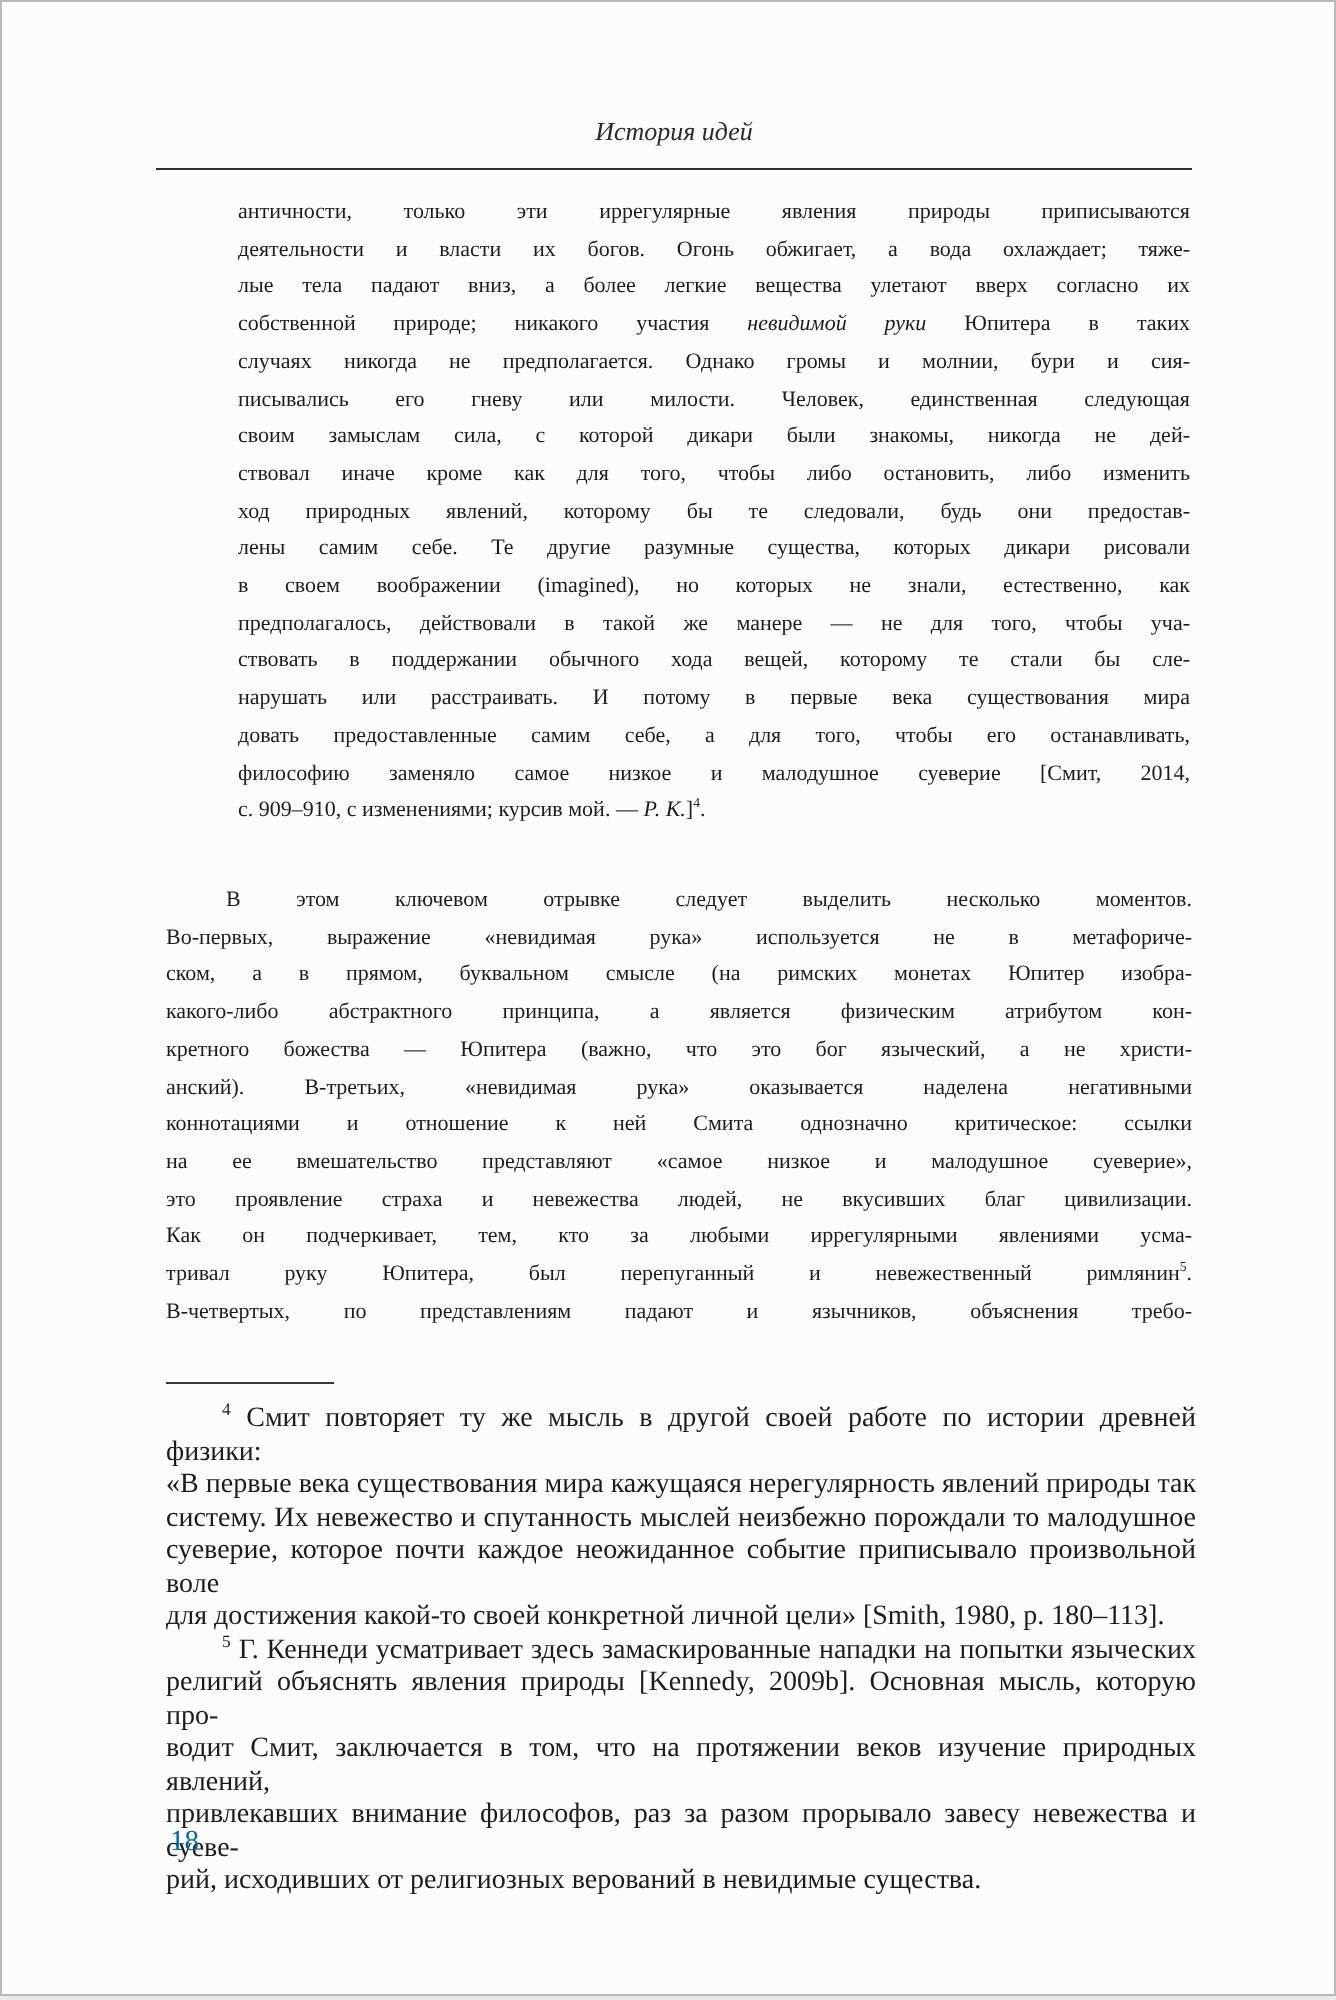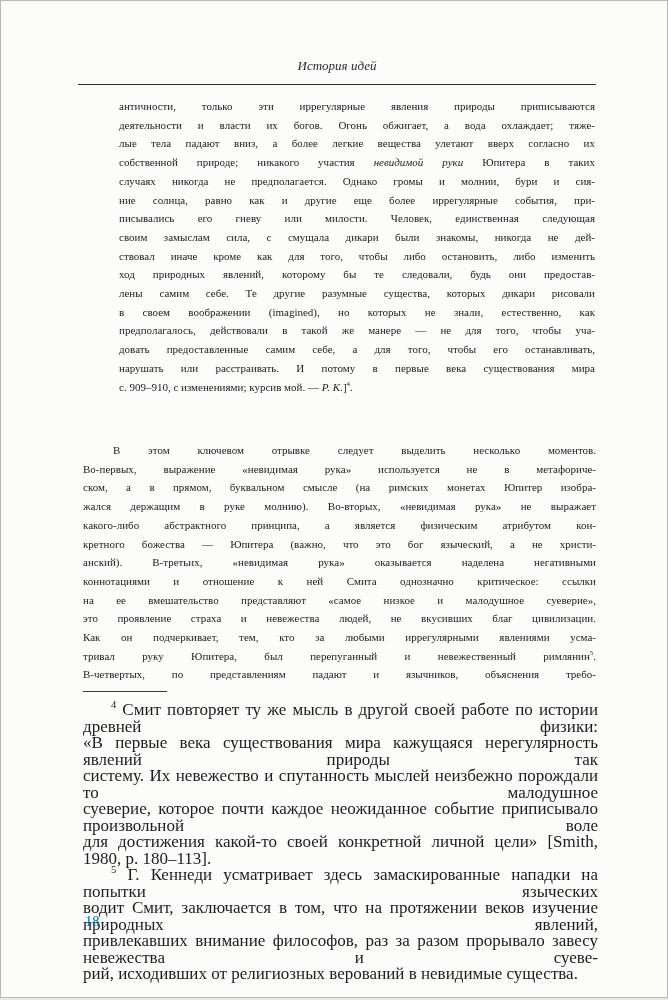--- a/index.html
+++ b/index.html
@@ -71,21 +71,21 @@
     height: 1px;
     background: #3a3a3a;
   }
   .footnotes {
     position: absolute;
     top: 701px;
     left: 82px;
     width: 515px;
   }
   .footnote .line {
-    font-size: 17px;
+    font-size: 14px;
     line-height: 16.5px;
     text-align: justify;
     text-align-last: justify;
     text-justify: inter-word;
   }
   .footnote .line:first-child {
     text-indent: 28px;
   }
   .footnote .line:last-child {
     text-align-last: left;
@@ -112,38 +112,38 @@
   <div class="running-head">История идей</div>
 
   <div class="head-rule"></div>
 
   <div class="para quote-para">
       <div class="line">античности, только эти иррегулярные явления природы приписываются</div>
       <div class="line">деятельности и власти их богов. Огонь обжигает, а вода охлаждает; тяже-</div>
       <div class="line">лые тела падают вниз, а более легкие вещества улетают вверх согласно их</div>
       <div class="line"><span>собственной природе; никакого участия </span><span class="i">невидимой руки</span><span> Юпитера в таких</span></div>
       <div class="line">случаях никогда не предполагается. Однако громы и молнии, бури и сия-</div>
-      <div class="line">ние солнца, равно как и другие еще более иррегулярные события, при-</div>
       <div class="line">писывались его гневу или милости. Человек, единственная следующая</div>
-      <div class="line">своим замыслам сила, с смущала дикари были знакомы, никогда не дей-</div>
+      <div class="line">своим замыслам сила, с которой дикари были знакомы, никогда не дей-</div>
       <div class="line">ствовал иначе кроме как для того, чтобы либо остановить, либо изменить</div>
       <div class="line">ход природных явлений, которому бы те следовали, будь они предостав-</div>
       <div class="line">лены самим себе. Те другие разумные существа, которых дикари рисовали</div>
       <div class="line">в своем воображении (imagined), но которых не знали, естественно, как</div>
       <div class="line">предполагалось, действовали в такой же манере — не для того, чтобы уча-</div>
+      <div class="line">ствовать в поддержании обычного хода вещей, которому те стали бы сле-</div>
+      <div class="line">нарушать или расстраивать. И потому в первые века существования мира</div>
       <div class="line">довать предоставленные самим себе, а для того, чтобы его останавливать,</div>
-      <div class="line">нарушать или расстраивать. И потому в первые века существования мира</div>
+      <div class="line">философию заменяло самое низкое и малодушное суеверие [Смит, 2014,</div>
       <div class="line"><span>с. 909–910, с изменениями; курсив мой. — </span><span class="i">Р. К.</span><span>]</span><span class="sup">4</span><span>.</span></div>
     </div>
 
   <div class="para main-para">
       <div class="line">В этом ключевом отрывке следует выделить несколько моментов.</div>
       <div class="line">Во-первых, выражение «невидимая рука» используется не в метафориче-</div>
       <div class="line">ском, а в прямом, буквальном смысле (на римских монетах Юпитер изобра-</div>
-      <div class="line">жался держащим в руке молнию). Во-вторых, «невидимая рука» не выражает</div>
       <div class="line">какого-либо абстрактного принципа, а является физическим атрибутом кон-</div>
       <div class="line">кретного божества — Юпитера (важно, что это бог языческий, а не христи-</div>
       <div class="line">анский). В-третьих, «невидимая рука» оказывается наделена негативными</div>
       <div class="line">коннотациями и отношение к ней Смита однозначно критическое: ссылки</div>
       <div class="line">на ее вмешательство представляют «самое низкое и малодушное суеверие»,</div>
       <div class="line">это проявление страха и невежества людей, не вкусивших благ цивилизации.</div>
       <div class="line">Как он подчеркивает, тем, кто за любыми иррегулярными явлениями усма-</div>
       <div class="line"><span>тривал руку Юпитера, был перепуганный и невежественный римлянин</span><span class="sup">5</span><span>.</span></div>
       <div class="line">В-четвертых, по представлениям падают и язычников, объяснения требо-</div>
     </div>
@@ -153,20 +153,21 @@
   <div class="footnotes">
     <div class="para footnote">
         <div class="line"><span class="sup">4</span><span> Смит повторяет ту же мысль в другой своей работе по истории древней физики:</span></div>
         <div class="line">«В первые века существования мира кажущаяся нерегулярность явлений природы так</div>
         <div class="line">систему. Их невежество и спутанность мыслей неизбежно порождали то малодушное</div>
         <div class="line">суеверие, которое почти каждое неожиданное событие приписывало произвольной воле</div>
         <div class="line">для достижения какой-то своей конкретной личной цели» [Smith, 1980, p. 180–113].</div>
       </div>
     <div class="para footnote">
         <div class="line"><span class="sup">5</span><span> Г. Кеннеди усматривает здесь замаскированные нападки на попытки языческих</span></div>
+        <div class="line">религий объяснять явления природы [Kennedy, 2009b]. Основная мысль, которую про-</div>
         <div class="line">водит Смит, заключается в том, что на протяжении веков изучение природных явлений,</div>
         <div class="line">привлекавших внимание философов, раз за разом прорывало завесу невежества и суеве-</div>
         <div class="line">рий, исходивших от религиозных верований в невидимые существа.</div>
       </div>
   </div>
 
   <div class="page-number">18</div>
 
 </div>
 

